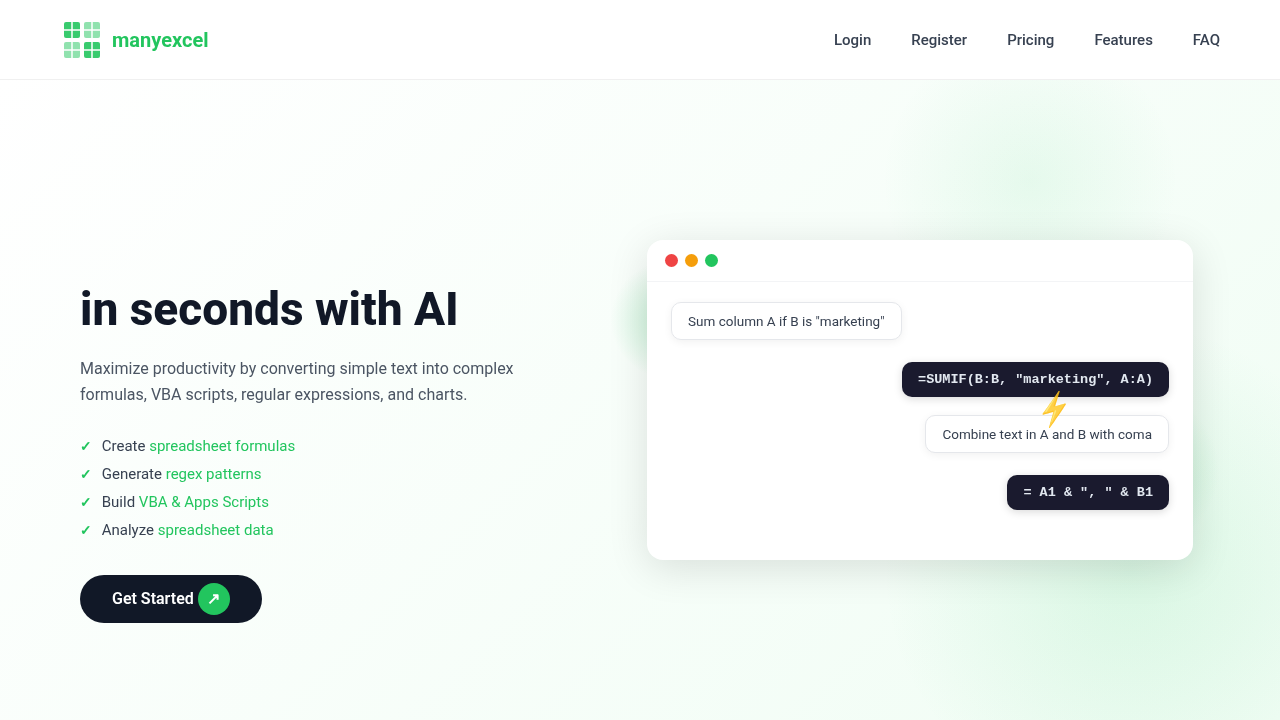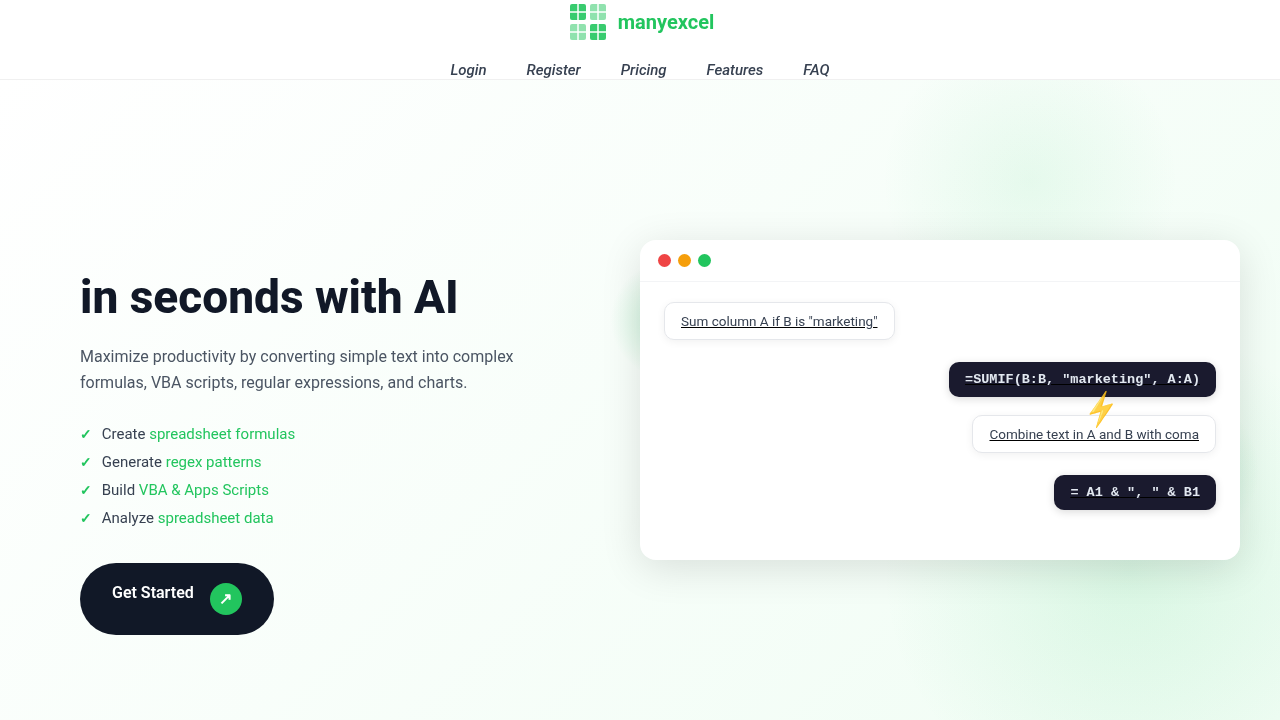--- a/index.html
+++ b/index.html
@@ -17,21 +17,20 @@
 
     
     nav {
       display: flex;
       align-items: center;
       justify-content: space-between;
       padding: 0 60px;
       height: 80px;
       border-bottom: 1px solid #f0f0f0;
       background: #fff;
-      flex-direction: column;
     }
     .logo-area {
       display: flex;
       align-items: center;
       gap: 8px;
     }
     .logo-icon {
       width: 44px;
       height: 44px;
     }
@@ -47,21 +46,20 @@
       display: flex;
       align-items: center;
       gap: 40px;
     }
     .nav-link {
       font-size: 15px;
       color: #374151;
       text-decoration: none;
       font-weight: 500;
       cursor: pointer;
-      font-style: italic;
     }
 
     
     .hero {
       display: flex;
       align-items: center;
       padding: 60px 80px 60px 80px;
       min-height: calc(720px - 80px);
       background: linear-gradient(135deg, #ffffff 0%, #f0fdf4 100%);
       position: relative;
@@ -141,27 +139,27 @@
     }
     .feature-link {
       color: #22c55e;
       font-weight: 400;
       text-decoration: none;
     }
 
     
     .cta-btn {
       display: inline-flex;
-      align-items: flex-start;
-      gap: 16px;
+      align-items: center;
+      gap: 4px;
       background: #111827;
       color: #ffffff;
       border: none;
       border-radius: 50px;
-      padding: 20px 32px;
+      padding: 8px 32px;
       font-size: 16px;
       font-weight: 600;
       cursor: pointer;
       text-decoration: none;
     }
     .cta-arrow {
       width: 32px;
       height: 32px;
       background: #22c55e;
       border-radius: 50%;
@@ -170,26 +168,25 @@
       justify-content: center;
       color: #fff;
       font-size: 16px;
     }
 
     
     .demo-window {
       background: #fff;
       border-radius: 16px;
       box-shadow: 0 8px 40px rgba(0,0,0,0.12);
-      width: 600px;
+      width: 546px;
       min-height: 320px;
       padding: 0;
       overflow: hidden;
       position: relative;
-      text-decoration: underline;
     }
     .window-titlebar {
       display: flex;
       align-items: center;
       gap: 7px;
       padding: 14px 18px;
       border-bottom: 1px solid #f3f4f6;
     }
     .dot {
       width: 13px;

